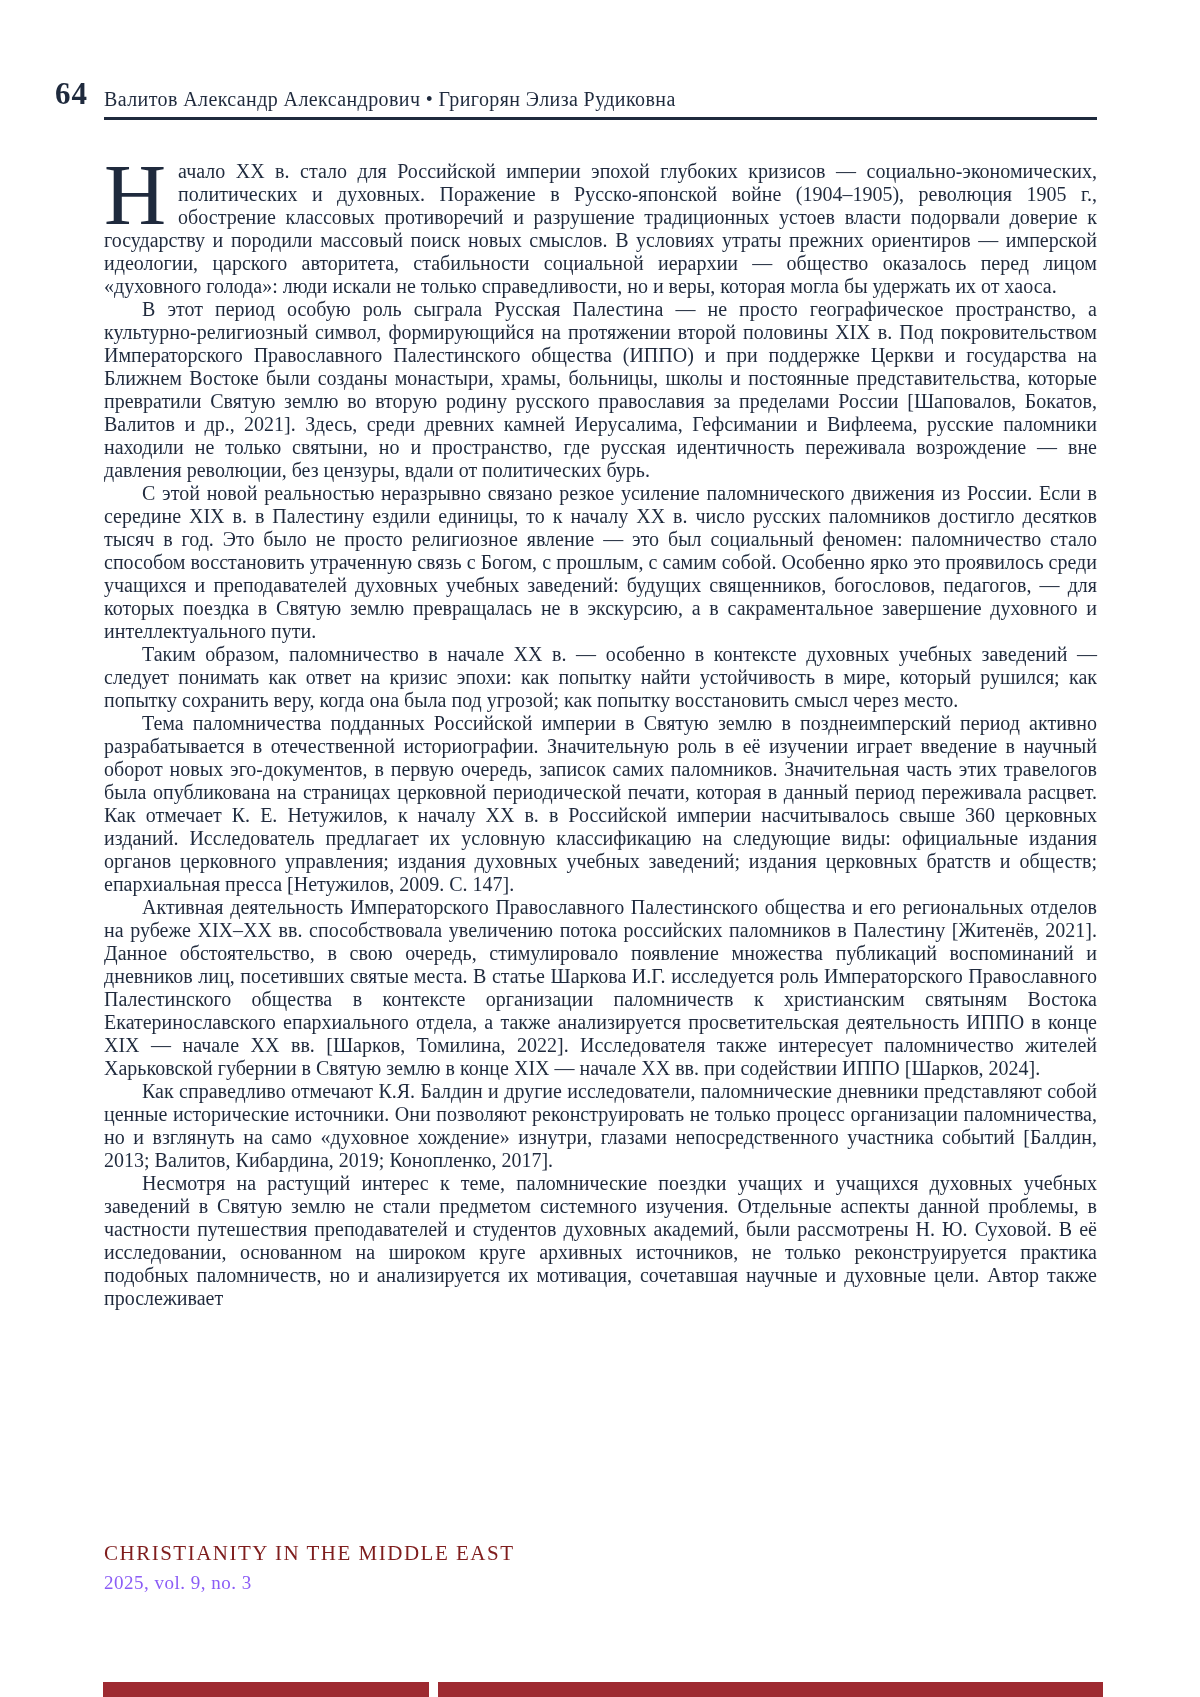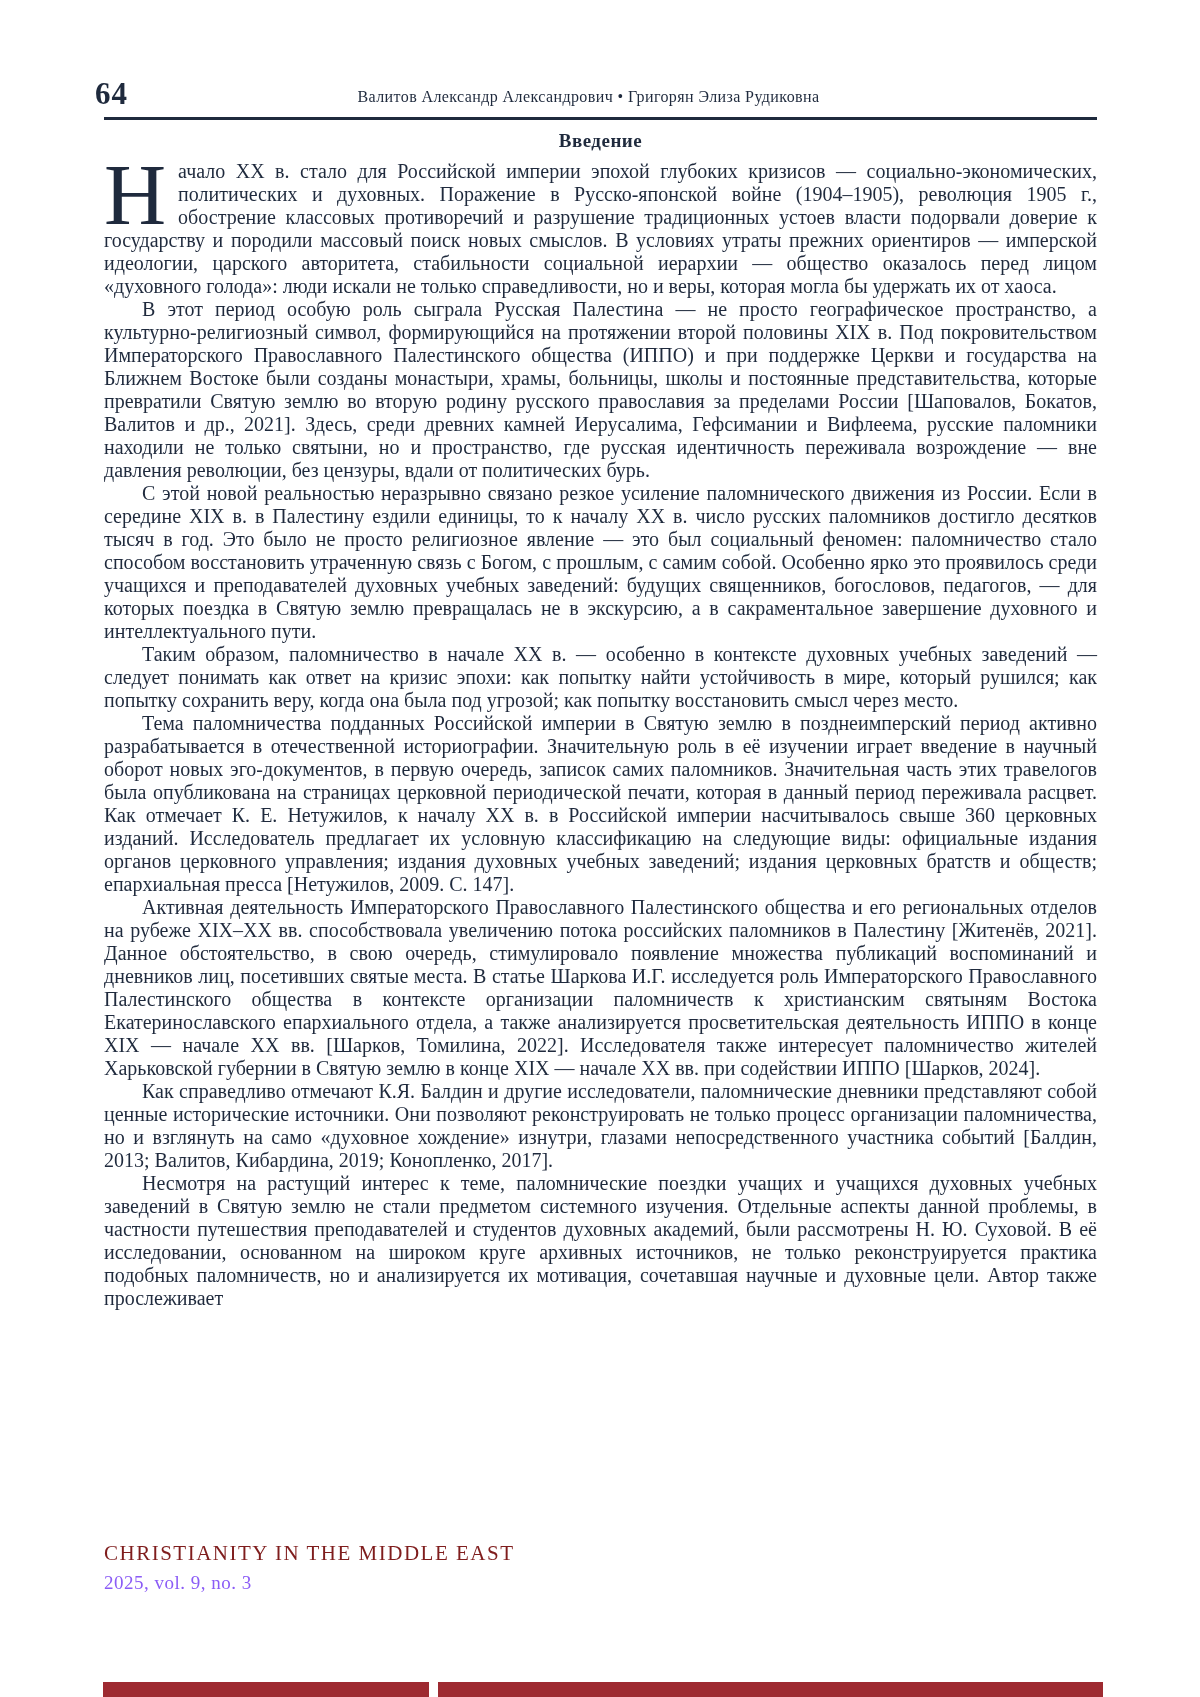--- a/index.html
+++ b/index.html
@@ -7,25 +7,25 @@
     width: 1200px; height: 1697px;
     background: #ffffff;
     font-family: "Liberation Serif", "DejaVu Serif", serif;
     color: #1f2a3d;
     overflow: hidden;
   }
   .page { position: relative; width: 1200px; height: 1697px; background: #fff; }
 
   .page-number {
     position: absolute; left: 55px; top: 76px;
-    font-size: 31px; font-weight: 700; letter-spacing: 1px; margin-left: 40px;
+    font-size: 31px; font-weight: 700; letter-spacing: 1px;
   }
   .running-head {
-    position: absolute; top: 88px; left: 92px; width: 993px;
-    text-align: center; font-size: 16px; letter-spacing: 0.4px;
+    position: absolute; top: 88px; left: 104px; width: 993px;
+    text-align: left; font-size: 20px; letter-spacing: 0.4px;
   }
   .header-rule {
     position: absolute; top: 117px; left: 104px; width: 993px; height: 2.5px;
     background: #1f2a3d;
   }
   .section-title {
     position: absolute; top: 130px; left: 104px; width: 993px;
     margin: 0; text-align: center;
     font-size: 19px; font-weight: 700; letter-spacing: 0.5px;
   }
@@ -61,21 +61,20 @@
 <body>
 
 <div class="page">
 
   <div class="page-number">64</div>
 
   <div class="running-head">Валитов Александр Александрович • Григорян Элиза Рудиковна</div>
 
   <div class="header-rule"></div>
 
-  <h2 class="section-title">Введение</h2>
 
   <main class="article-body">
       <p class="para para-first"><span class="dropcap">Н</span>ачало XX в. стало для Российской империи эпохой глубоких кризисов — социально-экономических, политических и духовных. Поражение в Русско-японской войне (1904–1905), революция 1905 г., обострение классовых противоречий и разрушение традиционных устоев власти подорвали доверие к государству и породили массовый поиск новых смыслов. В условиях утраты прежних ориентиров — имперской идеологии, царского авторитета, стабильности социальной иерархии — общество оказалось перед лицом «духовного голода»: люди искали не только справедливости, но и веры, которая могла бы удержать их от хаоса.</p>
       <p class="para">В этот период особую роль сыграла Русская Палестина — не просто географическое пространство, а культурно-религиозный символ, формирующийся на протяжении второй половины XIX в. Под покровительством Императорского Православного Палестинского общества (ИППО) и при поддержке Церкви и государства на Ближнем Востоке были созданы монастыри, храмы, больницы, школы и постоянные представительства, которые превратили Святую землю во вторую родину русского православия за пределами России [Шаповалов, Бокатов, Валитов и др., 2021]. Здесь, среди древних камней Иерусалима, Гефсимании и Вифлеема, русские паломники находили не только святыни, но и пространство, где русская идентичность переживала возрождение — вне давления революции, без цензуры, вдали от политических бурь.</p>
       <p class="para">С этой новой реальностью неразрывно связано резкое усиление паломнического движения из России. Если в середине XIX в. в Палестину ездили единицы, то к началу XX в. число русских паломников достигло десятков тысяч в год. Это было не просто религиозное явление — это был социальный феномен: паломничество стало способом восстановить утраченную связь с Богом, с прошлым, с самим собой. Особенно ярко это проявилось среди учащихся и преподавателей духовных учебных заведений: будущих священников, богословов, педагогов, — для которых поездка в Святую землю превращалась не в экскурсию, а в сакраментальное завершение духовного и интеллектуального пути.</p>
       <p class="para">Таким образом, паломничество в начале XX в. — особенно в контексте духовных учебных заведений — следует понимать как ответ на кризис эпохи: как попытку найти устойчивость в мире, который рушился; как попытку сохранить веру, когда она была под угрозой; как попытку восстановить смысл через место.</p>
       <p class="para">Тема паломничества подданных Российской империи в Святую землю в позднеимперский период активно разрабатывается в отечественной историографии. Значительную роль в её изучении играет введение в научный оборот новых эго-документов, в первую очередь, записок самих паломников. Значительная часть этих травелогов была опубликована на страницах церковной периодической печати, которая в данный период переживала расцвет. Как отмечает К. Е. Нетужилов, к началу XX в. в Российской империи насчитывалось свыше 360 церковных изданий. Исследователь предлагает их условную классификацию на следующие виды: официальные издания органов церковного управления; издания духовных учебных заведений; издания церковных братств и обществ; епархиальная пресса [Нетужилов, 2009. С. 147].</p>
       <p class="para">Активная деятельность Императорского Православного Палестинского общества и его региональных отделов на рубеже XIX–XX вв. способствовала увеличению потока российских паломников в Палестину [Житенёв, 2021]. Данное обстоятельство, в свою очередь, стимулировало появление множества публикаций воспоминаний и дневников лиц, посетивших святые места. В статье Шаркова И.Г. исследуется роль Императорского Православного Палестинского общества в контексте организации паломничеств к христианским святыням Востока Екатеринославского епархиального отдела, а также анализируется просветительская деятельность ИППО в конце XIX — начале XX вв. [Шарков, Томилина, 2022]. Исследователя также интересует паломничество жителей Харьковской губернии в Святую землю в конце XIX — начале XX вв. при содействии ИППО [Шарков, 2024].</p>
       <p class="para">Как справедливо отмечают К.Я. Балдин и другие исследователи, паломнические дневники представляют собой ценные исторические источники. Они позволяют реконструировать не только процесс организации паломничества, но и взглянуть на само «духовное хождение» изнутри, глазами непосредственного участника событий [Балдин, 2013; Валитов, Кибардина, 2019; Конопленко, 2017].</p>
       <p class="para">Несмотря на растущий интерес к теме, паломнические поездки учащих и учащихся духовных учебных заведений в Святую землю не стали предметом системного изучения. Отдельные аспекты данной проблемы, в частности путешествия преподавателей и студентов духовных академий, были рассмотрены Н. Ю. Суховой. В её исследовании, основанном на широком круге архивных источников, не только реконструируется практика подобных паломничеств, но и анализируется их мотивация, сочетавшая научные и духовные цели. Автор также прослеживает</p>

